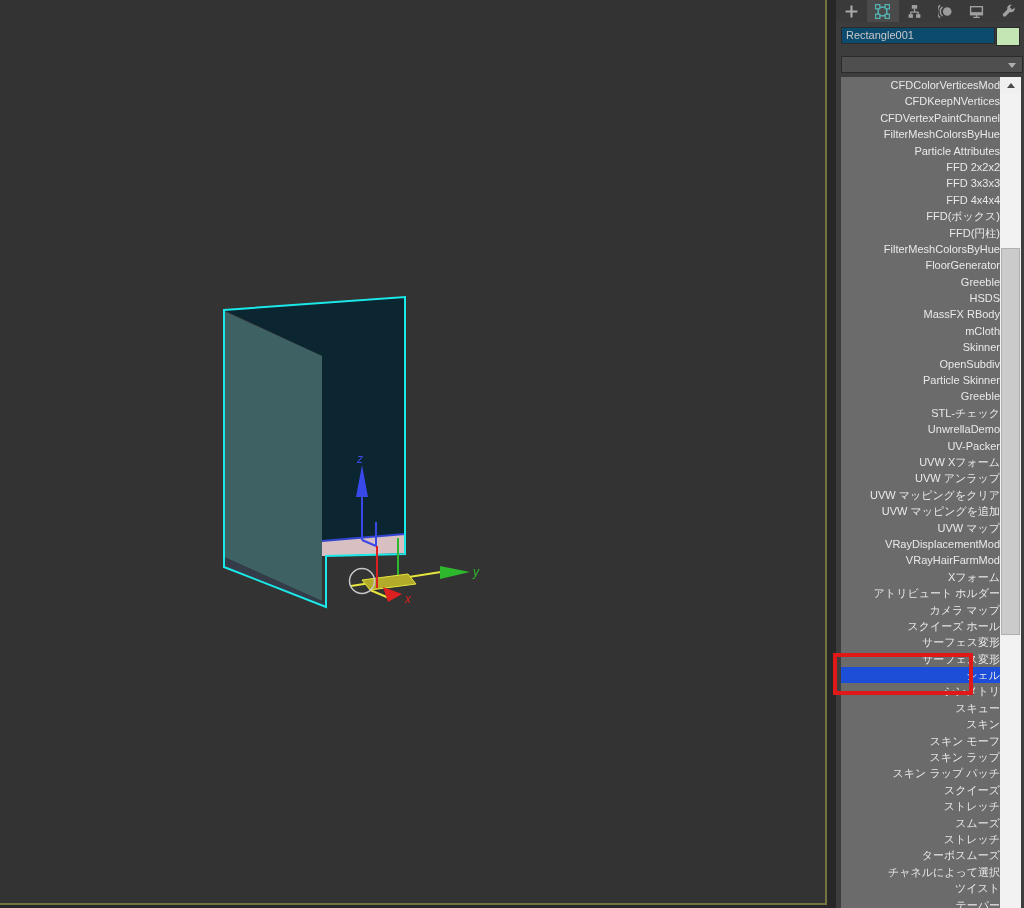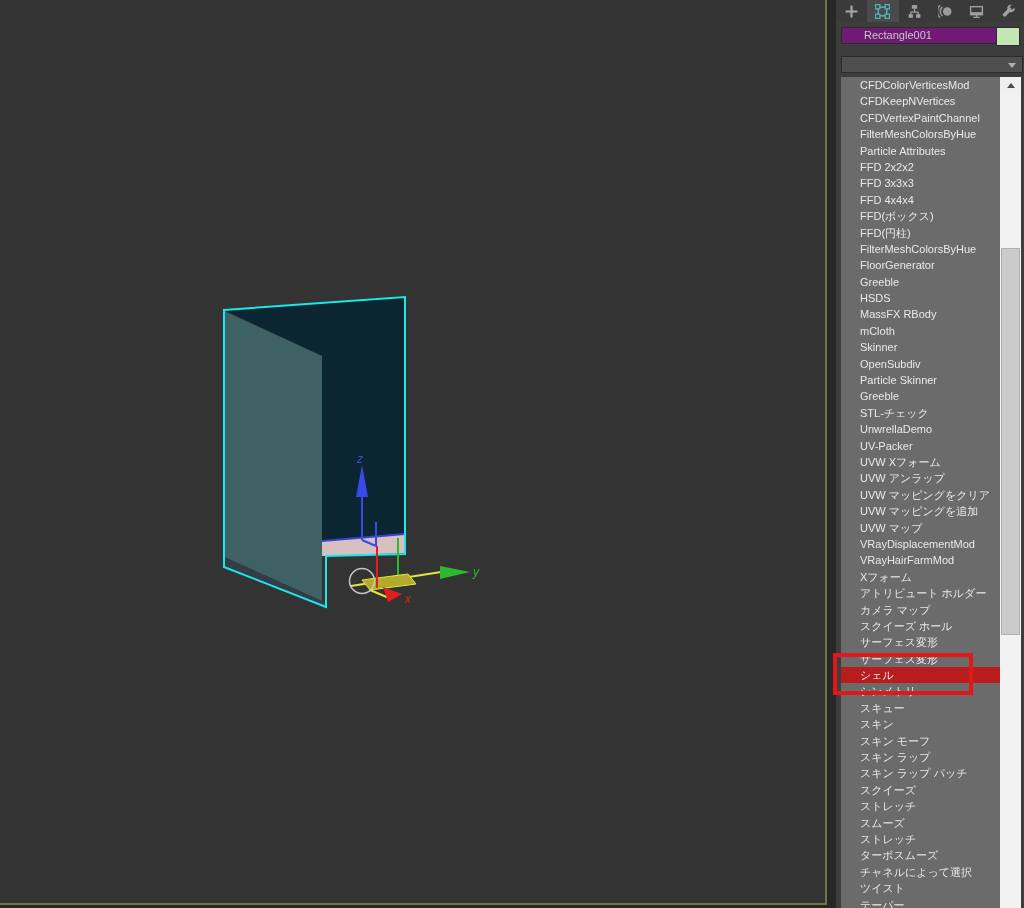--- a/index.html
+++ b/index.html
@@ -21,22 +21,22 @@
     background:#3D3D3D;
   }
   .toolbar{
     position:absolute;left:0;top:0;width:188px;height:22px;
     display:flex;background:#3A3A3A;
   }
   .tab{flex:1;display:flex;align-items:center;justify-content:center;height:22px;}
   .tab.active{background:#4A4A4A;}
   .name-field{
     position:absolute;left:5px;top:27px;width:148px;height:15px;
-    background:#701a75;border:1px solid #2B2B2B;
-    color:#C8C8C8;font-size:11px;line-height:15px;padding-left:22px;
+    background:#0c4a6e;border:1px solid #2B2B2B;
+    color:#C8C8C8;font-size:11px;line-height:15px;padding-left:4px;
     white-space:nowrap;overflow:hidden;
   }
   .swatch{
     position:absolute;left:160px;top:27px;width:22px;height:17px;
     border:1px solid #2B2B2B;
   }
   .combo{
     position:absolute;left:5px;top:56px;width:175px;height:15px;
     background:#4F4F4F;border:1px solid #2B2B2B;
     color:#C8C8C8;font-size:11px;line-height:15px;padding-left:5px;
@@ -46,23 +46,23 @@
     border-left:4px solid transparent;border-right:4px solid transparent;
     border-top:5px solid #AFAFAF;
   }
   
   .mod-list{
     position:absolute;left:5px;top:77px;width:159px;height:831px;
     background:#6B6B6B;overflow:hidden;
   }
   .list-item{
     height:16.4px;line-height:16.6px;padding-left:19px;
-    font-size:11px;color:#E9E9E9;white-space:nowrap;
-  }
-  .list-item.selected{background:#b91c1c;}
+    font-size:11px;color:#E9E9E9;white-space:nowrap;text-align:right;
+  }
+  .list-item.selected{background:#1d4ed8;}
   
   .scrollbar{
     position:absolute;left:164px;top:77px;width:21px;height:831px;
     background:#F2F2F2;
   }
   .sb-up{
     position:absolute;left:0;top:0;width:21px;height:17px;background:#F0F0F0;
     display:flex;align-items:center;justify-content:center;
   }
   .sb-up-glyph{

